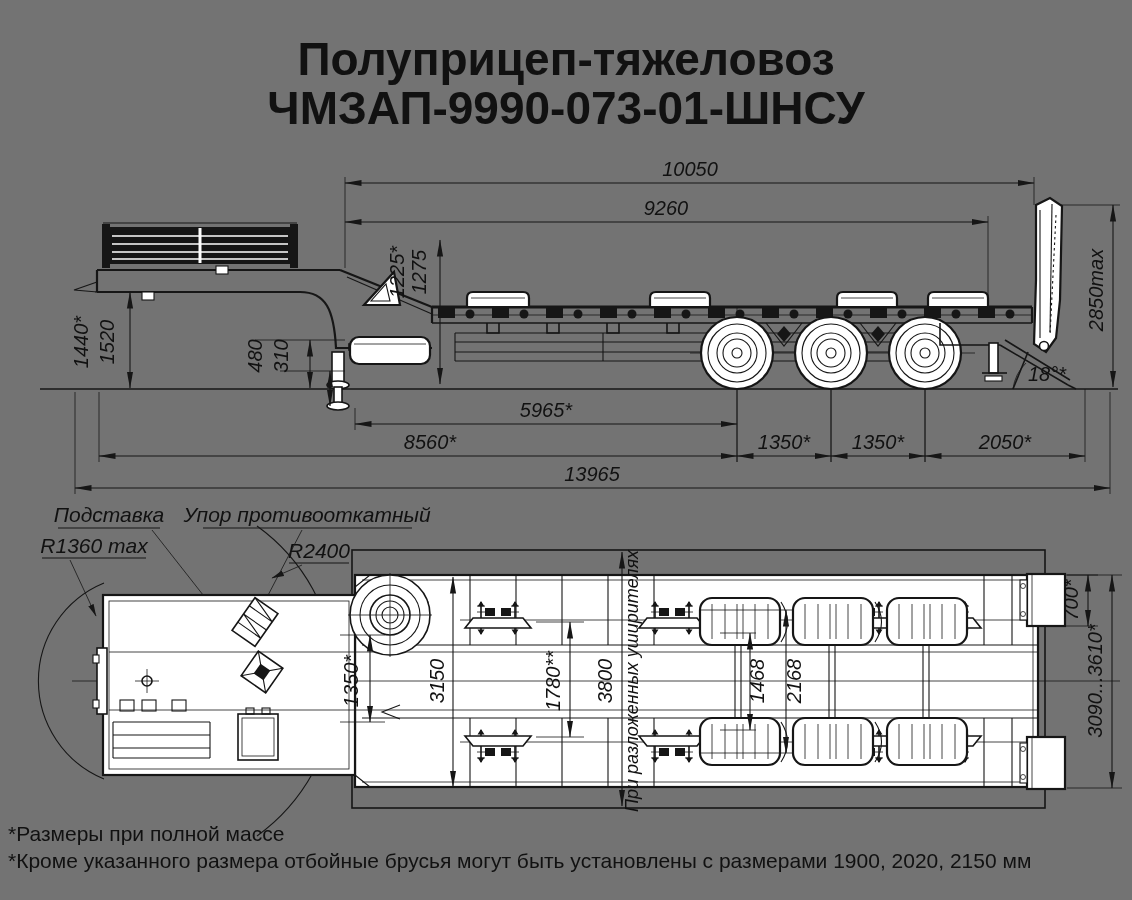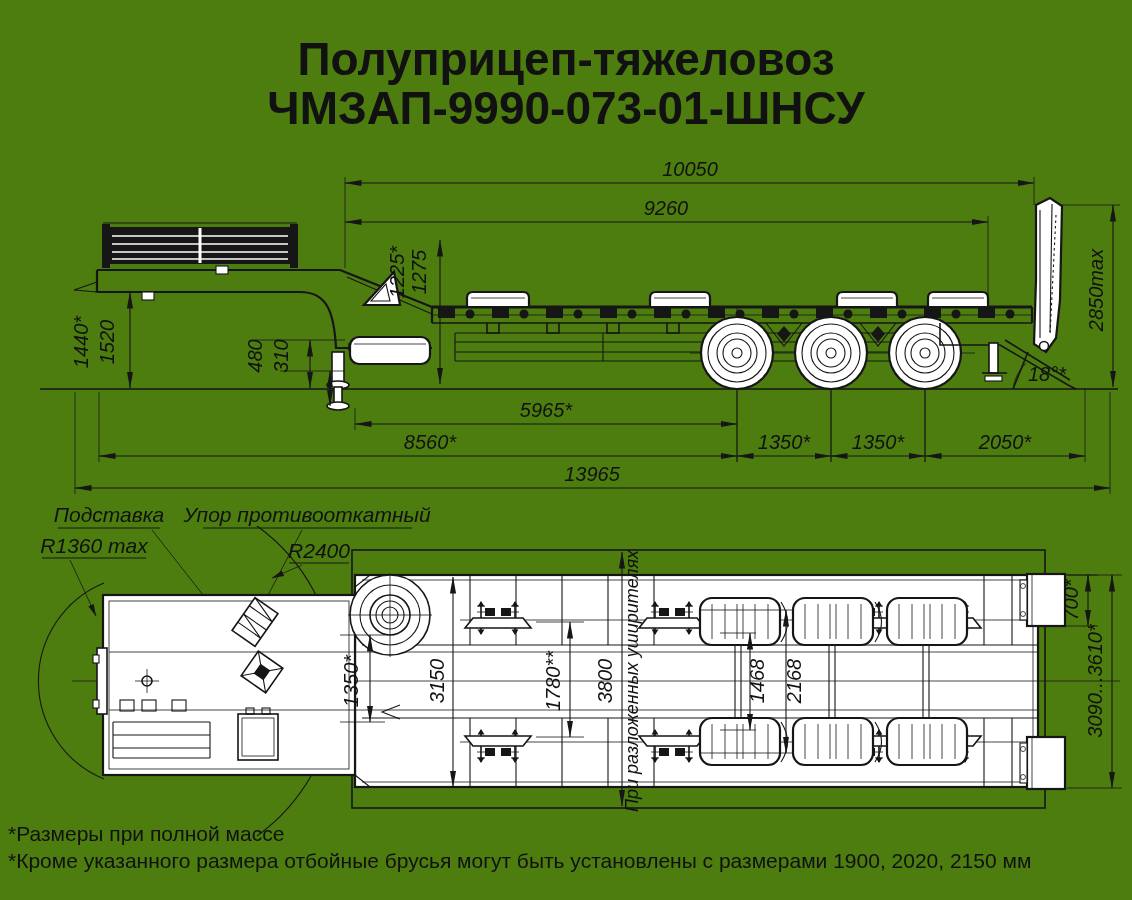--- a/index.html
+++ b/index.html
@@ -1,16 +1,16 @@
 <!DOCTYPE html>
 <html><head>
 <meta charset="utf-8">
 <style>
   html,body{margin:0;padding:0;background:#fff;}
-  .page{position:relative;width:1132px;height:900px;background:#4d7c0f;overflow:hidden;
+  .page{position:relative;width:1132px;height:900px;background:#737373;overflow:hidden;
         font-family:"Liberation Sans",sans-serif;}
   svg{display:block}
   .ln{stroke:#161616;fill:none;stroke-linecap:butt;}
   .w07{stroke-width:0.8;} .w1{stroke-width:1.1;} .w15{stroke-width:1.6;}
   .w2{stroke-width:2.2;} .w3{stroke-width:3.2;}
   .fill{fill:#161616;stroke:none;}
   .wfill{fill:#ffffff;}
   .dash{stroke-dasharray:2.5,3;}
   text{fill:#111;}
   .title{font:700 46px "Liberation Sans",sans-serif;}

